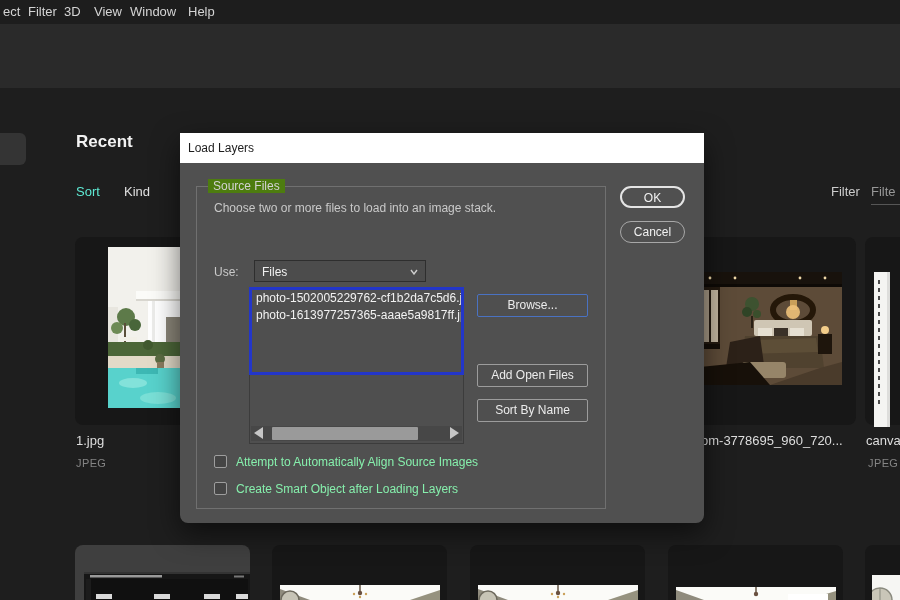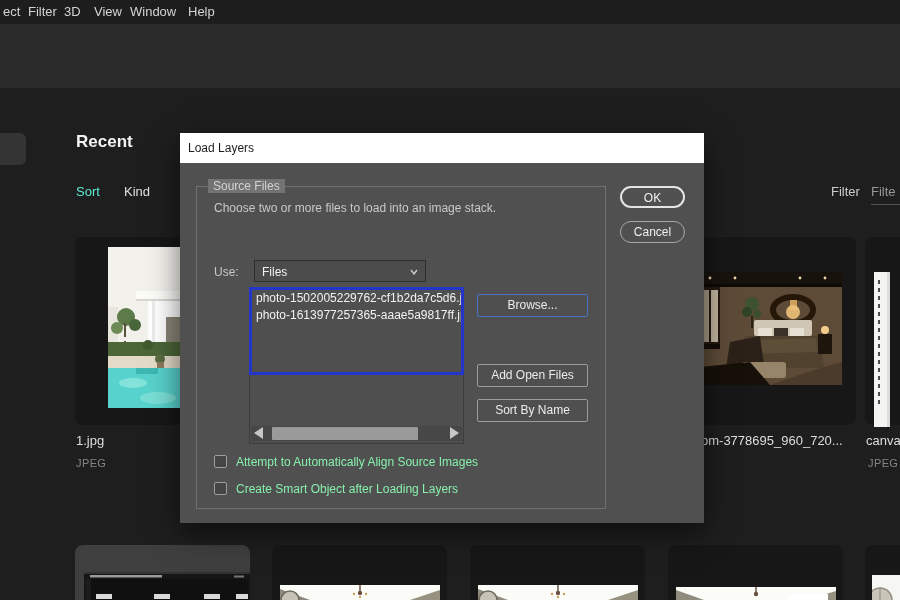--- a/index.html
+++ b/index.html
@@ -13,25 +13,25 @@
   
   .side-tab{left:0;top:133px;width:26px;height:32px;background:#343434;border-radius:0 6px 6px 0;}
   .h-recent{left:76px;top:132px;font-size:17px;font-weight:bold;color:#f2f2f2;}
   .lbl{font-size:13px;}
   .card{background:#171717;border-radius:8px;}
   .card.light{background:#3f3f3f;}
   .fname{font-size:13px;color:#dedede;white-space:nowrap;}
   .ftype{font-size:11px;color:#858585;letter-spacing:.4px;}
   
   .dialog{left:180px;top:133px;width:524px;height:390px;background:#505050;
-          box-shadow:0 10px 28px rgba(0,0,0,.55);}
+          box-shadow:0 10px 28px rgba(0,0,0,.55);border-radius:8px;}
   .dlg-title{left:0;top:0;width:524px;height:30px;background:#ffffff;}
   .dlg-title span{position:absolute;left:8px;top:0;line-height:30px;font-size:12px;color:#1c1c1c;}
   .fieldset{left:16px;top:53px;width:408px;height:321px;border:1px solid #707070;}
-  .legend{left:28px;top:46px;background:#737373;padding:0 5px;font-size:12px;color:#d2d2d2;}
+  .legend{left:28px;top:46px;background:#4d7c0f;padding:0 5px;font-size:12px;color:#d2d2d2;}
   .dtext{font-size:12px;color:#c9c9c9;}
   .select{left:74px;top:127px;width:172px;height:22px;background:#4c4c4c;border:1px solid #2e2e2e;
           color:#f0f0f0;font-size:12px;line-height:22px;padding-left:7px;box-sizing:border-box;cursor:default;}
   .chev{position:absolute;right:7px;top:8px;width:8px;height:6px;}
   .list-outer{left:69px;top:154px;width:215px;height:157px;background:#4f4f4f;border:1px solid #3c3c3c;box-sizing:border-box;}
   .list-blue{left:69px;top:154px;width:215px;height:88px;border:3px solid #2336c9;box-sizing:border-box;}
   .list-row{font-size:12px;color:#f2f2f2;height:17px;line-height:17px;padding-left:4px;
             white-space:nowrap;overflow:hidden;}
   .scrollbar{left:71px;top:293px;width:211px;height:15px;background:#474747;}
   .sb-thumb{position:absolute;left:21px;top:1px;width:146px;height:13px;background:#9a9a9a;border-radius:1px;}

